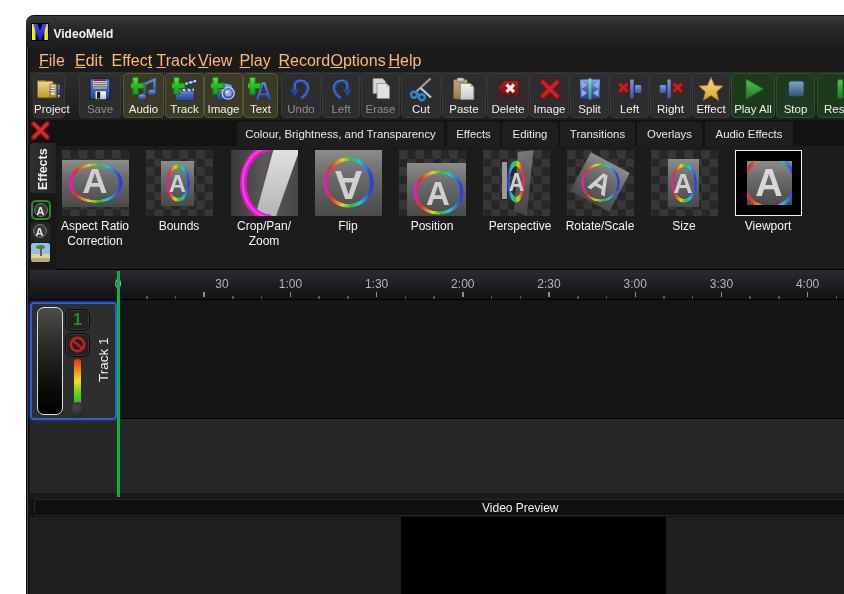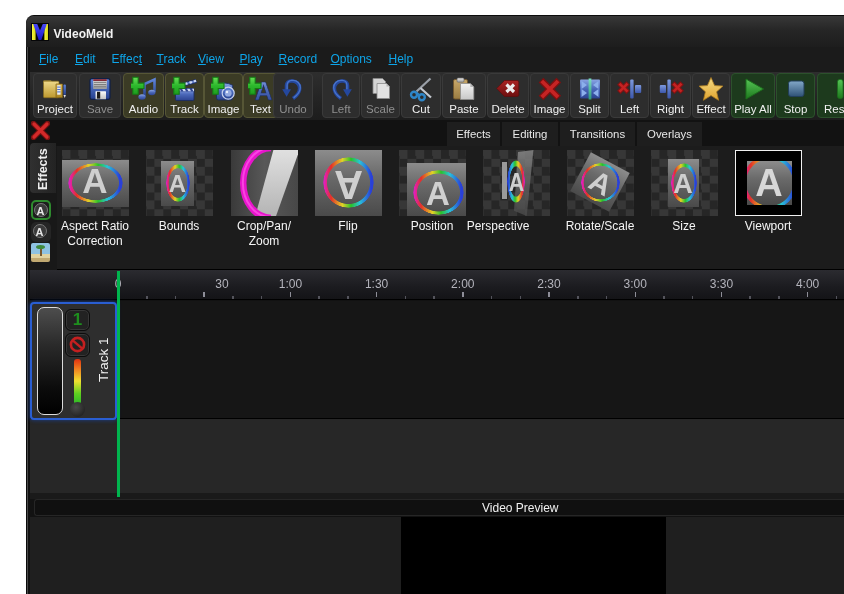--- a/index.html
+++ b/index.html
@@ -15,21 +15,21 @@
     box-shadow: inset 1px 1px 0 #4a4a4a; overflow:hidden; }
 
   
   #titlebar { position:absolute; left:26px; top:16px; width:818px; height:31px;
     background:linear-gradient(180deg,#383838 0,#262626 45%,#1d1d1d 100%);
     border-top-left-radius:8px; }
   #title { position:absolute; left:53.5px; top:27px; font-size:12px; font-weight:bold; color:#f2f2f2; }
 
   
   #menubar { position:absolute; left:30px; top:47px; width:814px; height:25px; background:#1b1b1b; }
-  .mi { position:absolute; top:5px; font-size:12px; color:#0ea5e9; }
+  .mi { position:absolute; top:5px; font-size:16px; color:#fdba74; }
   .mi u { text-decoration:underline; }
 
   
   #toolbar { position:absolute; left:30px; top:72px; width:814px; height:48px;
     background:linear-gradient(180deg,#2e2e2e 0,#242424 55%,#1d1d1d 100%); }
   .tb { position:absolute; top:1px; height:45px; background:#2d2d2d; border:1px solid #3a3a3a;
     border-radius:4px; text-align:center; }
   .tb.hl { background:#3b3b25; border-color:#565636; }
   .tb.gr { background:#1d3a1d; border-color:#2c512c; }
   .tb .lbl { position:absolute; bottom:2px; left:0; right:0; font-size:11.5px; color:#f0f0f0; }
@@ -189,21 +189,21 @@
 <linearGradient id="gteal" x1="0" y1="0" x2="0" y2="1">
             <stop offset="0" stop-color="#7ce0c0"></stop>
             <stop offset="1" stop-color="#2e9a7a"></stop>
           </linearGradient>
 <linearGradient id="gbar" x1="0" y1="0" x2="0" y2="1">
             <stop offset="0" stop-color="#7e9ade"></stop>
             <stop offset="1" stop-color="#3c57ac"></stop>
           </linearGradient>
 </defs>
       </svg>
-<div class="tb" style="left:33px;top:73px;width:44px;position:absolute">
+<div class="tb" style="left:33px;top:73px;width:32px;position:absolute">
         <div class="ic"><svg width="26" height="26" viewBox="0 0 26 26">
 <path d="M1.5 4.5 h7.5 l1.8 2.2 h-9.3 z" fill="#caa93e"></path>
 <rect x="1.5" y="5.2" width="15.5" height="16.5" rx="1" fill="url(#gfold)" stroke="#8a6f1e" stroke-width="0.7"></rect>
 <path d="M14 8 h6.5 v13.7 h-6.5 z" fill="url(#gfold2)" stroke="#7c6019" stroke-width="0.7"></path>
 <rect x="15.2" y="9.2" width="3.4" height="9.5" fill="#ececec"></rect>
 <rect x="15.2" y="10.6" width="3.4" height="1" fill="#4a6fc8"></rect>
             <rect x="15.2" y="13" width="3.4" height="1" fill="#4a6fc8"></rect>
             <rect x="15.2" y="15.4" width="3.4" height="1" fill="#4a6fc8"></rect>
 <rect x="21.5" y="8.5" width="2.4" height="10.5" rx="1" fill="url(#gblue)"></rect>
 <path d="M21.5 19 h2.4 l-1.2 3 z" fill="#e4e4e4"></path>
@@ -253,21 +253,21 @@
 </svg></div>
         <div class="lbl">Image</div>
       </div>
 <div class="tb hl" style="left:243px;top:73px;width:35px;position:absolute">
         <div class="ic"><svg width="26" height="26" viewBox="0 0 26 26">
 <text x="15.5" y="24" font-family="Liberation Sans" font-size="25" font-weight="bold" fill="url(#gblue2)" stroke="#1c2c60" stroke-width="0.6" text-anchor="middle">A</text>
 <path d="M4.8 0.8 h5.4 v5.8 h5.8 v5.4 h-5.8 v5.8 h-5.4 v-5.8 h-5.8 v-5.4 h5.8 z" fill="url(#gplus)" stroke="#157a15" stroke-width="1.1" transform="translate(-3,0.5)"></path>
 </svg></div>
         <div class="lbl">Text</div>
       </div>
-<div class="tb" style="left:273px;top:73px;width:40px;position:absolute">
+<div class="tb" style="left:281px;top:73px;width:40px;position:absolute">
         <div class="ic"><svg width="26" height="26" viewBox="0 0 26 26">
 <path d="M6.5 15 V9.5 A4.5 4.5 0 0 1 11 5 H12.5 A7.2 7.2 0 0 1 19.7 12.2 C19.7 17 16.5 20 13 22.5" stroke="#24479e" stroke-width="3.6" fill="none"></path>
 <path d="M6.5 15 V9.5 A4.5 4.5 0 0 1 11 5 H12.5 A7.2 7.2 0 0 1 19.7 12.2 C19.7 17 16.5 20 13 22.5" stroke="#4a74ca" stroke-width="1.3" fill="none" transform="translate(0.6,-0.6)"></path>
 <path d="M2.2 13.2 L11 13.2 L6.6 20.8 Z" fill="#24479e"></path>
 </svg></div>
         <div class="lbl dis">Undo</div>
       </div>
 <div class="tb" style="left:322px;top:73px;width:38px;position:absolute">
         <div class="ic"><svg width="26" height="26" viewBox="0 0 26 26">
 <path d="M19.5 15 V9.5 A4.5 4.5 0 0 0 15 5 H13.5 A7.2 7.2 0 0 0 6.3 12.2 C6.3 17 9.5 20 13 22.5" stroke="#24479e" stroke-width="3.6" fill="none"></path>
@@ -275,21 +275,21 @@
 <path d="M23.8 13.2 L15 13.2 L19.4 20.8 Z" fill="#24479e"></path>
 </svg></div>
         <div class="lbl dis">Left</div>
       </div>
 <div class="tb" style="left:361px;top:73px;width:39px;position:absolute">
         <div class="ic"><svg width="26" height="26" viewBox="0 0 26 26">
 <path d="M5 2.5 h9.5 l3 3 v12 h-12.5 z" fill="#d4d4d4" stroke="#8a8a8a" stroke-width="0.8"></path>
 <path d="M9 7.5 h9.5 l3 3 v12 h-12.5 z" fill="#e2e2e2" stroke="#8a8a8a" stroke-width="0.8"></path>
 <path d="M18.5 7.5 v3 h3 z" fill="#b0b0b0"></path>
 </svg></div>
-        <div class="lbl dis">Scale</div>
+        <div class="lbl dis">Erase</div>
       </div>
 <div class="tb" style="left:401px;top:73px;width:40px;position:absolute">
         <div class="ic"><svg width="26" height="26" viewBox="0 0 26 26">
 <path d="M8.5 15.5 L22.5 2.5" stroke="#9aa0a8" stroke-width="2.2"></path>
 <path d="M12.5 12 L23 21.5" stroke="#c4c9d0" stroke-width="2.2"></path>
 <circle cx="6" cy="18.8" r="3" fill="none" stroke="#2e86c8" stroke-width="2.4"></circle>
 <circle cx="13.8" cy="21.3" r="3" fill="none" stroke="#2e86c8" stroke-width="2.4"></circle>
 <path d="M8.8 16.5 L11.5 18.8" stroke="#2e86c8" stroke-width="1.6"></path>
 </svg></div>
         <div class="lbl">Cut</div>
@@ -366,24 +366,26 @@
 <div class="tb gr" style="left:817px;top:73px;width:44px;position:absolute">
         <div class="ic"><svg width="26" height="26" viewBox="0 0 26 26">
 <rect x="11.5" y="3.5" width="5.5" height="19" rx="2.2" fill="url(#ggreen)" stroke="#1d6e1d" stroke-width="0.8"></rect>
 <path d="M30 4.5 L19.5 13 L30 21.5 Z" fill="url(#ggreen)" stroke="#1d6e1d" stroke-width="0.8"></path>
 </svg></div>
         <div class="lbl">Reset</div>
       </div>
     </div>
 
   <div id="tabbar">
+    <div class="tab" style="left:207px; width:207px;">Colour, Brightness, and Transparency</div>
     <div class="tab" style="left:417px; width:53px;">Effects</div>
     <div class="tab" style="left:472px; width:56px;">Editing</div>
     <div class="tab" style="left:530px; width:75px;">Transitions</div>
     <div class="tab" style="left:607px; width:65px;">Overlays</div>
+    <div class="tab" style="left:675px; width:88px;">Audio Effects</div>
   </div>
   <svg class="abs" style="left:31px;top:121px" width="19" height="19" viewBox="0 0 19 19">
     <path d="M2.5 2.5 L16.5 16.5 M16.5 2.5 L2.5 16.5" stroke="#7a1212" stroke-width="5.4" stroke-linecap="round"></path>
     <path d="M3 3 L16 16 M16 3 L3 16" stroke="#d32a2a" stroke-width="3.2" stroke-linecap="round"></path>
   </svg>
 
   <div id="fxarea"></div>
   <div id="sidebar"></div>
   <div id="fxcards">
       <div class="card-ic checker" style="left:61.5px;">
@@ -435,21 +437,21 @@
           <div class="gsq" style="left:0;top:0;width:45px;height:44px"></div>
           <div class="ring" style="left:-5px;top:-6px;width:55px;height:55px"></div>
           <div class="fxA" style="left:0;right:0;top:1px;font-size:38px;text-align:center;color:#d8d8d8">A</div>
         </div>
       </div>
 <div class="card-lb" style="left:45.0px">Aspect Ratio<br>Correction</div>
 <div class="card-lb" style="left:129.0px">Bounds</div>
 <div class="card-lb" style="left:214.0px">Crop/Pan/<br>Zoom</div>
 <div class="card-lb" style="left:298.0px">Flip</div>
 <div class="card-lb" style="left:382.0px">Position</div>
-<div class="card-lb" style="left:448px">Perspective</div>
+<div class="card-lb" style="left:470px">Perspective</div>
 <div class="card-lb" style="left:550.0px">Rotate/Scale</div>
 <div class="card-lb" style="left:634.0px">Size</div>
 <div class="card-lb" style="left:718.0px">Viewport</div>
     </div>
 
   <div id="ruler"></div>
   <div id="rulermarks">
       <div class="rlab" style="left:118.0px">0</div>
 <div class="tick" style="left:117.2px;top:291.5px;height:5.5px"></div>
 <div class="rlab" style="left:222px">30</div>

